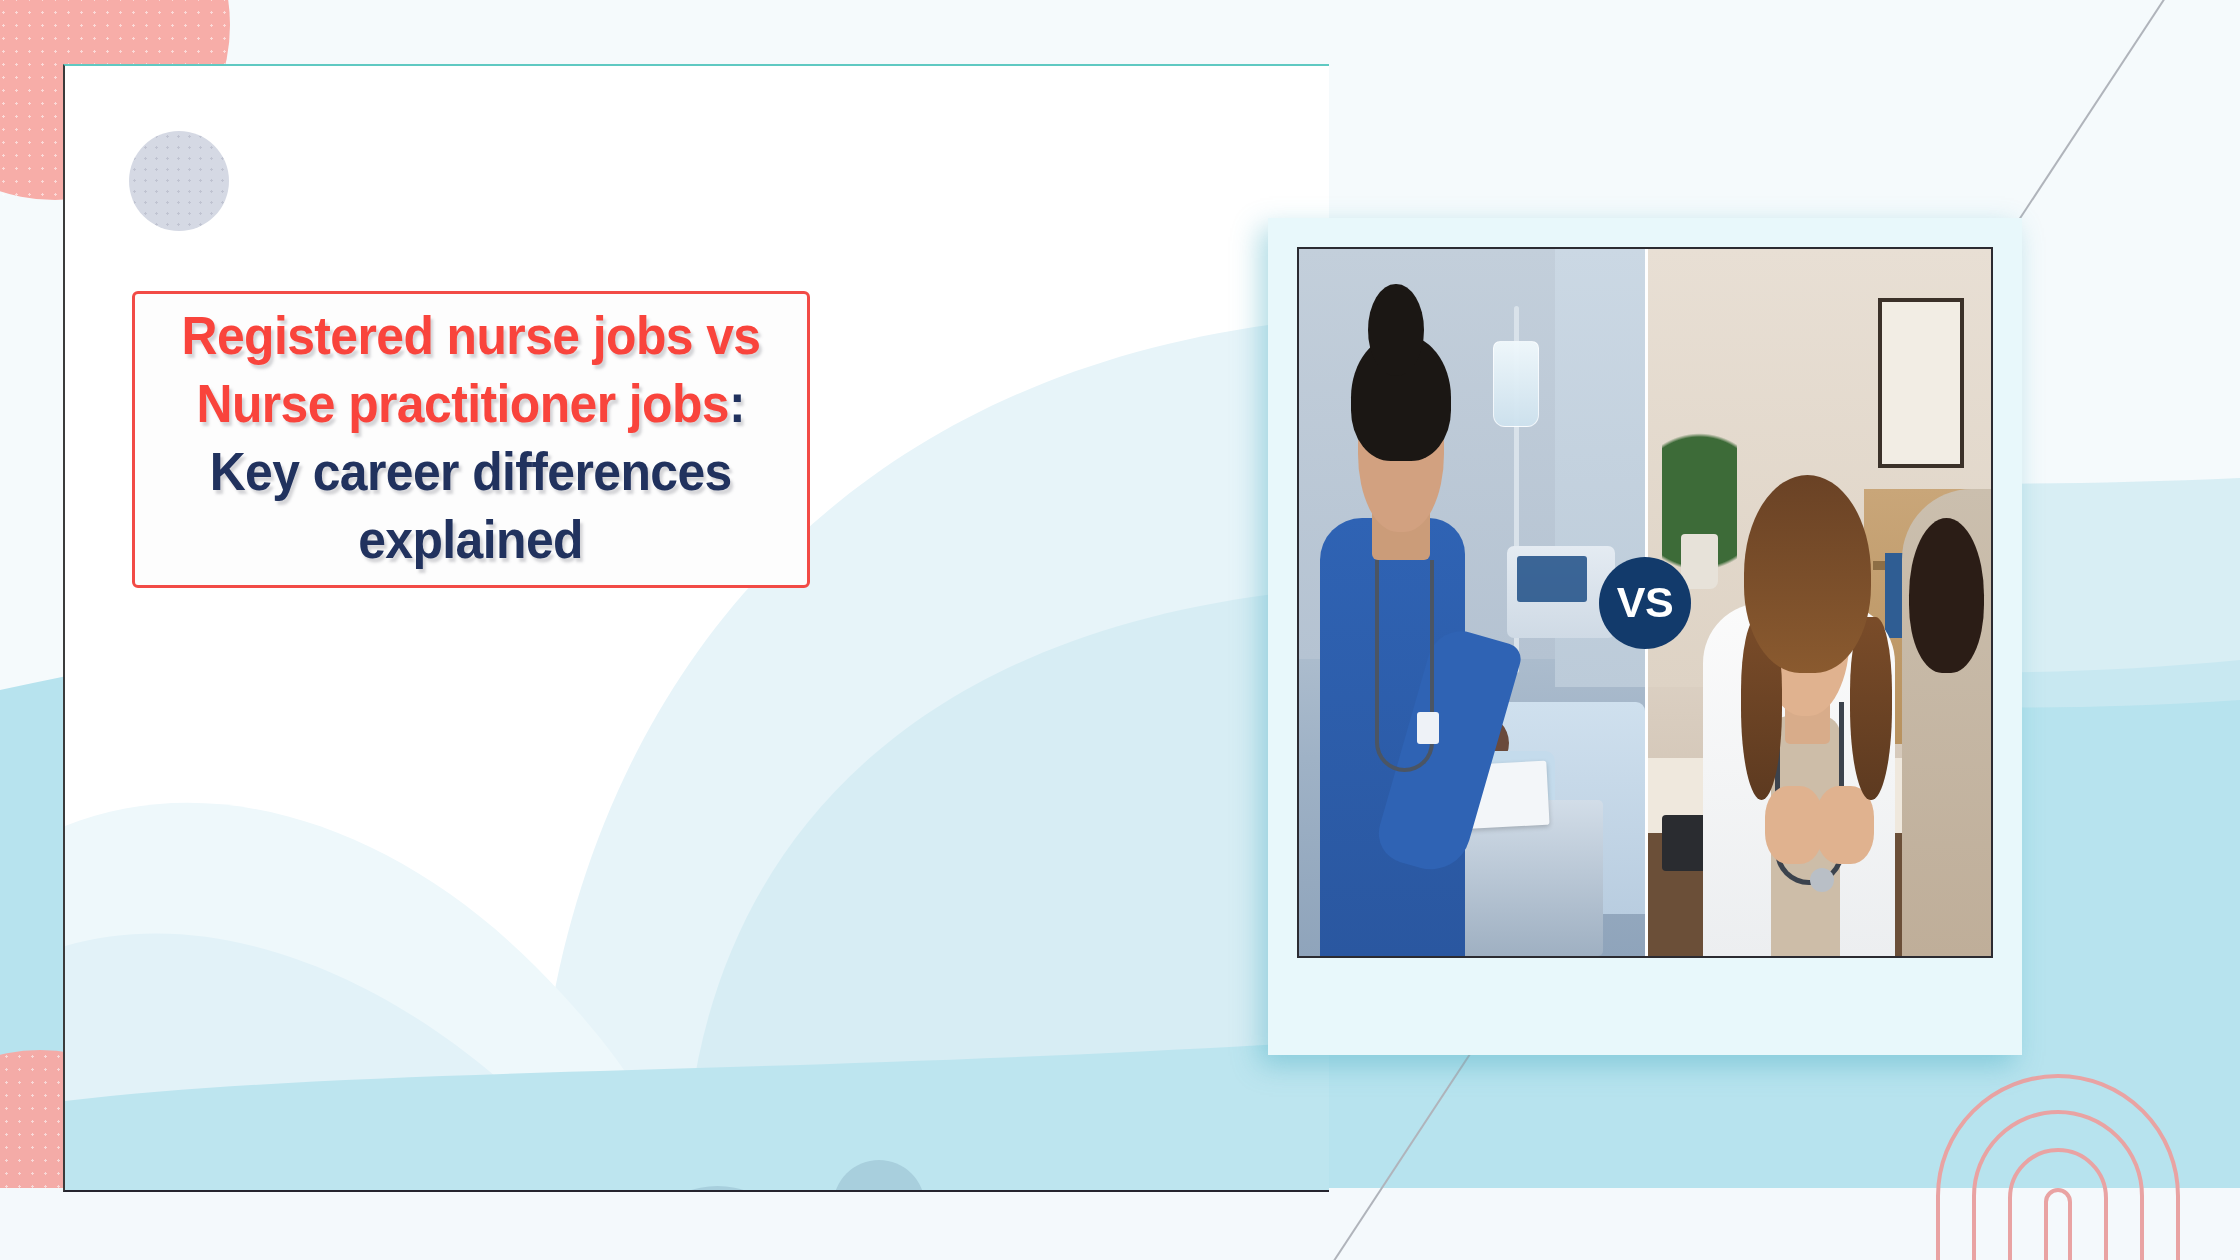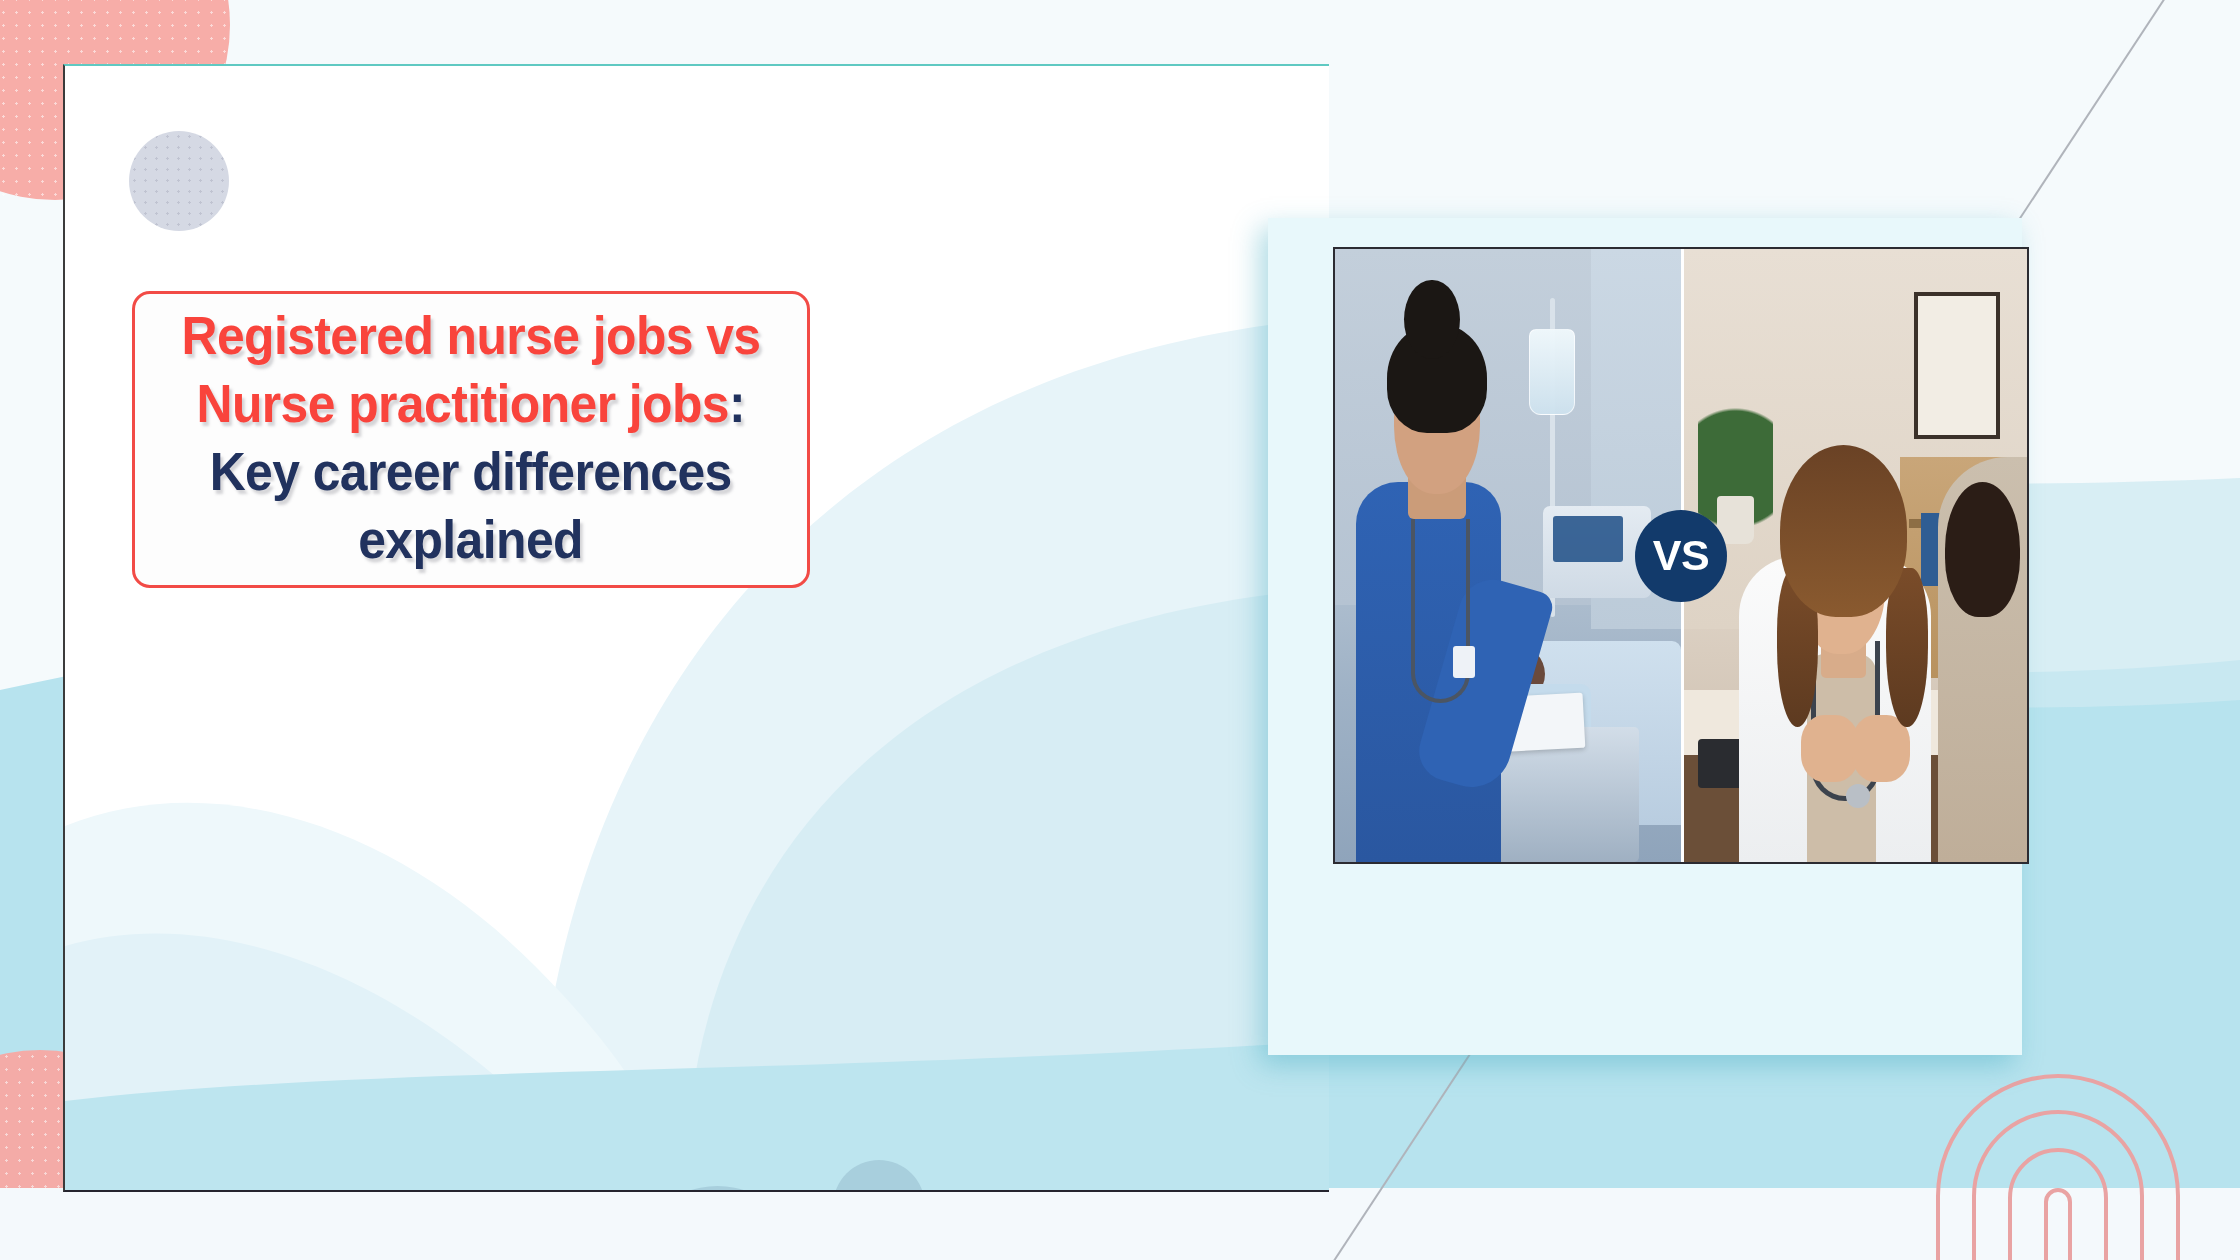--- a/index.html
+++ b/index.html
@@ -89,21 +89,21 @@
     background: #a8cfdd;
   }
 
   
   #title-plate {
     position: absolute;
     left: 132px; top: 291px;
     width: 678px; height: 297px;
     background: #fdfdfd;
     border: 3px solid #f24b46;
-    border-radius: 18px;
+    border-radius: 6px;
     display: flex;
     flex-direction: column;
     align-items: center;
     justify-content: center;
     padding: 10px 10px 14px;
     z-index: 6;
   }
   .title-line {
     font-family: "Liberation Sans Narrow", "Liberation Sans", sans-serif;
     font-weight: 700;
@@ -140,26 +140,25 @@
     position: absolute;
     left: 1268px; top: 218px;
     width: 754px; height: 837px;
     background: #e8f8fb;
     padding: 29px 29px 97px 29px;
     box-shadow: -8px 10px 26px rgba(62,170,190,.42);
     z-index: 7;
   }
   #photo-inner {
     position: relative;
-    width: 100%; height: 617px;
+    width: 100%; height: 711px;
     border: 2px solid #2b2b31;
     display: flex;
     overflow: hidden;
     background: #b9c6d3;
-    margin-left: 36px;
   }
   .photo-half { position: relative; width: 50%; height: 100%; overflow: hidden; }
   .photo-half + .photo-half { border-left: 3px solid #ffffff; }
 
   
   .scene-rn {
     position: absolute; inset: 0;
     background:
       radial-gradient(circle at 72% 30%, rgba(255,255,255,.85) 0 6%, rgba(255,255,255,0) 14%),
       linear-gradient(180deg, #bac7d5 0%, #b4c3d2 48%, #9fb2c6 72%, #8fa4bb 100%);

